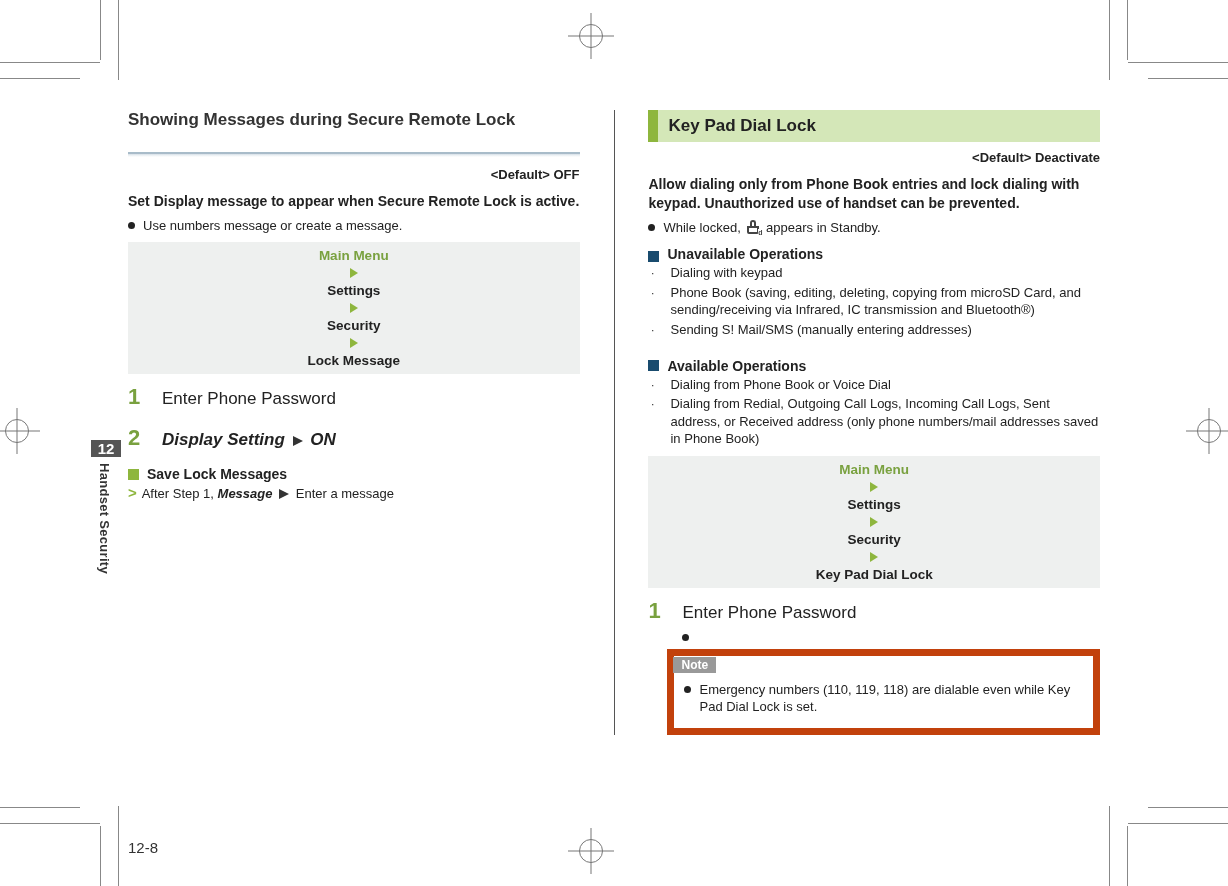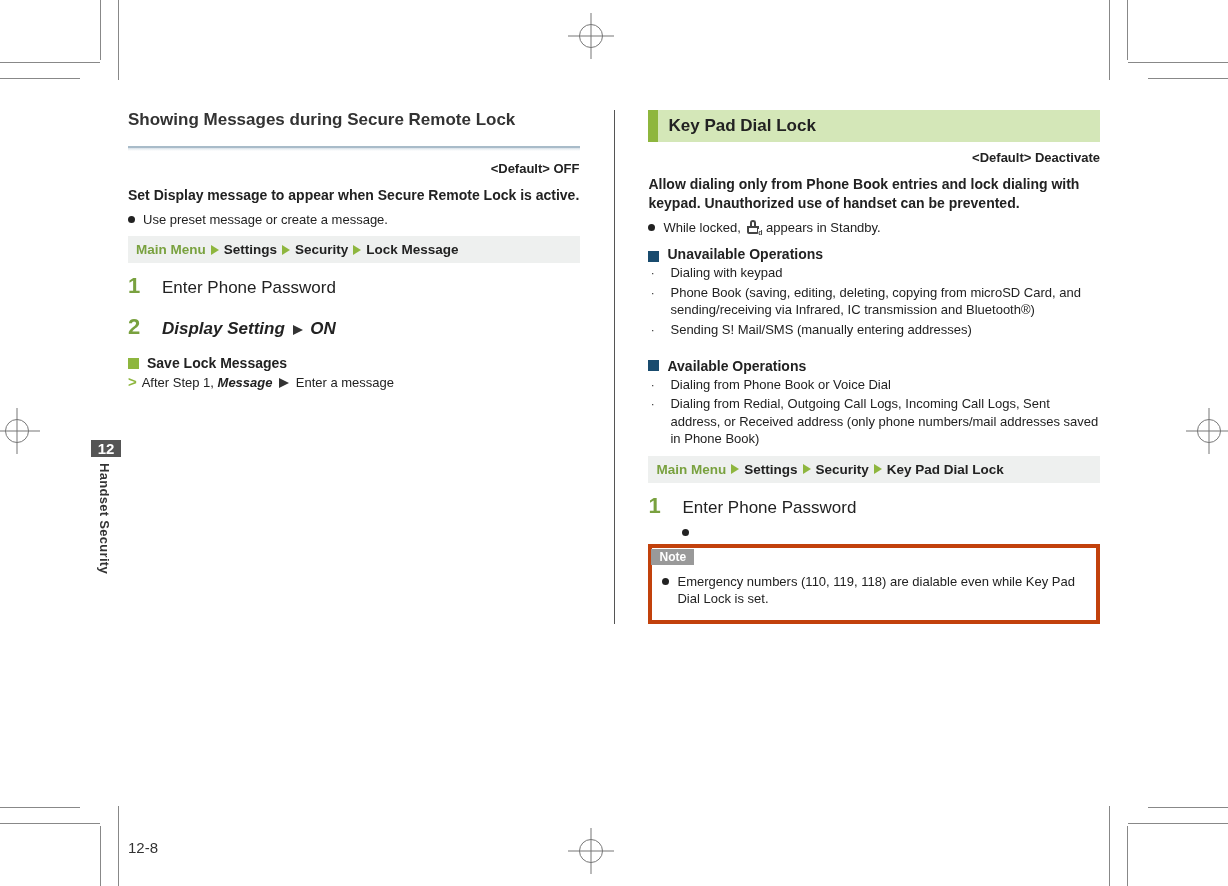--- a/index.html
+++ b/index.html
@@ -13,55 +13,55 @@
   .reg .c { position:absolute; top:50%; left:50%; width:24px; height:24px;
             border:1px solid #777; border-radius:50%; transform:translate(-50%,-50%); }
   .reg .h { position:absolute; top:50%; left:0; right:0; height:1px; background:#777; transform:translateY(-50%); }
   .reg .v { position:absolute; left:50%; top:0; bottom:0; width:1px; background:#777; transform:translateX(-50%); }
 
   .page-area { position:absolute; left:128px; top:110px; width:972px; height:690px; }
   .cols { display:flex; gap:34px; }
   .col  { width:468px; }
   .vsep { width:1px; background:#555; align-self:stretch; }
 
-  .section-title { font-weight:bold; font-size:17px; color:#333; margin-bottom:16px; }
+  .section-title { font-weight:bold; font-size:17px; color:#333; margin-bottom:22px; }
   .grad-underline { height:5px;
        background:linear-gradient(to bottom,#8fa6b8 0%, #e3eaef 40%, #ffffff 100%);
        border-top:1px solid #a8bcc9; margin-bottom:10px; }
 
   .default-tag { text-align:right; font-weight:bold; font-size:13px; margin:6px 0 10px; }
   .intro { font-weight:bold; font-size:14px; line-height:1.35; margin-bottom:6px; }
   .bullet { display:flex; gap:8px; font-size:13px; margin:4px 0; line-height:1.35; }
   .bullet .dot { flex:0 0 auto; width:7px; height:7px; background:#222; border-radius:50%; margin-top:5px; }
   .dash { display:flex; gap:10px; font-size:13px; margin:2px 0 2px 2px; line-height:1.35; }
   .dash::before { content:"·"; color:#444; flex:0 0 10px; }
   .dash .txt { flex:1; }
 
   .breadcrumb { background:#eef0ef; padding:6px 8px; font-weight:bold; font-size:13.5px;
-                display:flex; flex-wrap:wrap; align-items:center; gap:5px; margin:8px 0 10px; }
+                display:flex; flex-wrap:wrap; align-items:center; gap:5px; margin:8px 0 10px;flex-direction:column; }
   .breadcrumb .main { color:#79a13f; }
   .bc-arrow { display:inline-block; width:0; height:0; border-top:5px solid transparent;
               border-bottom:5px solid transparent; border-left:8px solid #8eb63e; }
 
   .step { display:flex; gap:16px; margin:10px 0 14px; align-items:baseline; }
   .step .num { color:#79a13f; font-weight:bold; font-size:22px; width:18px; }
   .step .txt { font-size:17px; line-height:1.35; }
   .arrow-r { display:inline-block; vertical-align:-1px; margin:0 3px; width:0; height:0;
              border-top:5px solid transparent; border-bottom:5px solid transparent;
              border-left:10px solid #333; }
 
   .sub { display:flex; gap:8px; font-weight:bold; font-size:14px; margin-top:6px; align-items:center; }
   .sq  { width:11px; height:11px; background:#8eb63e; flex:0 0 auto; }
   .sq-dk { background:#194b6e; }
   .chev { color:#8eb63e; font-weight:bold; font-size:15px; margin-right:2px; }
 
   .green-band { border-left:10px solid #8eb63e; background:#d4e7b8;
                 padding:6px 10px; font-weight:bold; font-size:17px; margin-bottom:8px; }
 
-  .note-box { border:4px solid #c2410c; margin-top:8px; }
+  .note-box { border:7px solid #c2410c; margin-top:8px;margin-left:19px; }
   .note-label { display:inline-block; background:#999; color:#fff; font-weight:bold;
                 font-size:12px; padding:1px 8px; margin:-1px 0 0 -1px; }
   .note-body  { padding:4px 10px 8px; }
 
   .lock-icon { position:relative; display:inline-block; width:14px; height:14px;
                vertical-align:-2px; margin:0 2px; }
   .lock-icon .body { position:absolute; bottom:0; left:1px; width:12px; height:8px;
                      border:2px solid #444; border-radius:0 0 2px 2px; }
   .lock-icon .sh   { position:absolute; top:0; left:4px; width:6px; height:6px;
                      border:2px solid #444; border-radius:6px 6px 0 0; border-bottom:none; }
@@ -125,21 +125,21 @@
 <div class="page-area">
 <div class="cols">
 
 <div class="col">
   <div class="section-title">Showing Messages during Secure Remote Lock</div>
   <div class="grad-underline"></div>
   <div class="default-tag">&lt;Default&gt; OFF</div>
   <div class="intro">Set Display message to appear when Secure Remote Lock is active.</div>
   <div class="bullet">
           <span class="dot"></span>
-          <span>Use preset message or create a message.</span>
+          <span>Use numbers message or create a message.</span>
         </div>
 
   <div class="breadcrumb">
     <span class="main">Main Menu</span>
     <span class="bc-arrow"></span>
     <span>Settings</span>
     <span class="bc-arrow"></span>
     <span>Security</span>
     <span class="bc-arrow"></span>
     <span>Lock Message</span>

